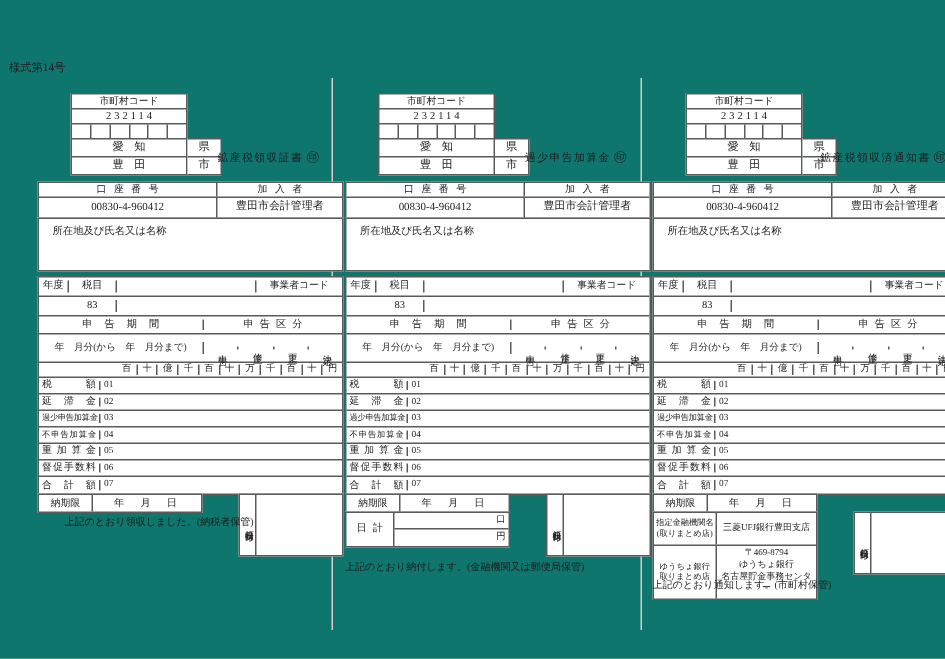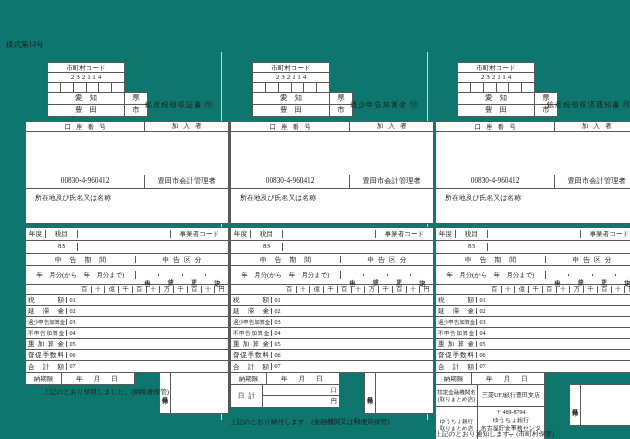--- a/index.html
+++ b/index.html
@@ -24,21 +24,21 @@
   .hb-suffix{width:23px;border:1px solid #5a5a5a;border-left:none;display:flex;align-items:center;justify-content:center;background:#fff;}
   .title-area{position:absolute;left:104px;right:0;top:38px;text-align:center;white-space:nowrap;font-size:7.2px;}
   .doc-title{letter-spacing:1px;}
   .seal{font-size:9px;}
 
   
   .acct{margin-top:-1px;border:1px solid #5a5a5a;background:#fff;}
   .acct-row{display:flex;}
   .acct-head{height:10px;border-bottom:1px solid #5a5a5a;font-size:6.6px;}
   .acct-head .cell{letter-spacing:5px;text-indent:5px;}
-  .acct-val{height:13px;font-size:7.3px;margin-top:43px;}
+  .acct-val{height:13px;font-size:7.3px;}
   .acct-c1{width:59%;border-right:1px solid #5a5a5a;}
   .acct-c2{flex:1;font-family:Liberation Mono, monospace;}
   .acct .cell{display:flex;align-items:center;justify-content:center;}
 
   
   .addr{margin-top:-1px;border:1px solid #5a5a5a;height:36px;font-size:6.9px;padding:5px 4px 0 9px;background:#fff;}
 
   
   .main{margin-top:3px;border:1px solid #5a5a5a;background:#fff;}
   .m-row{display:flex;border-bottom:1px solid #5a5a5a;align-items:center;}

